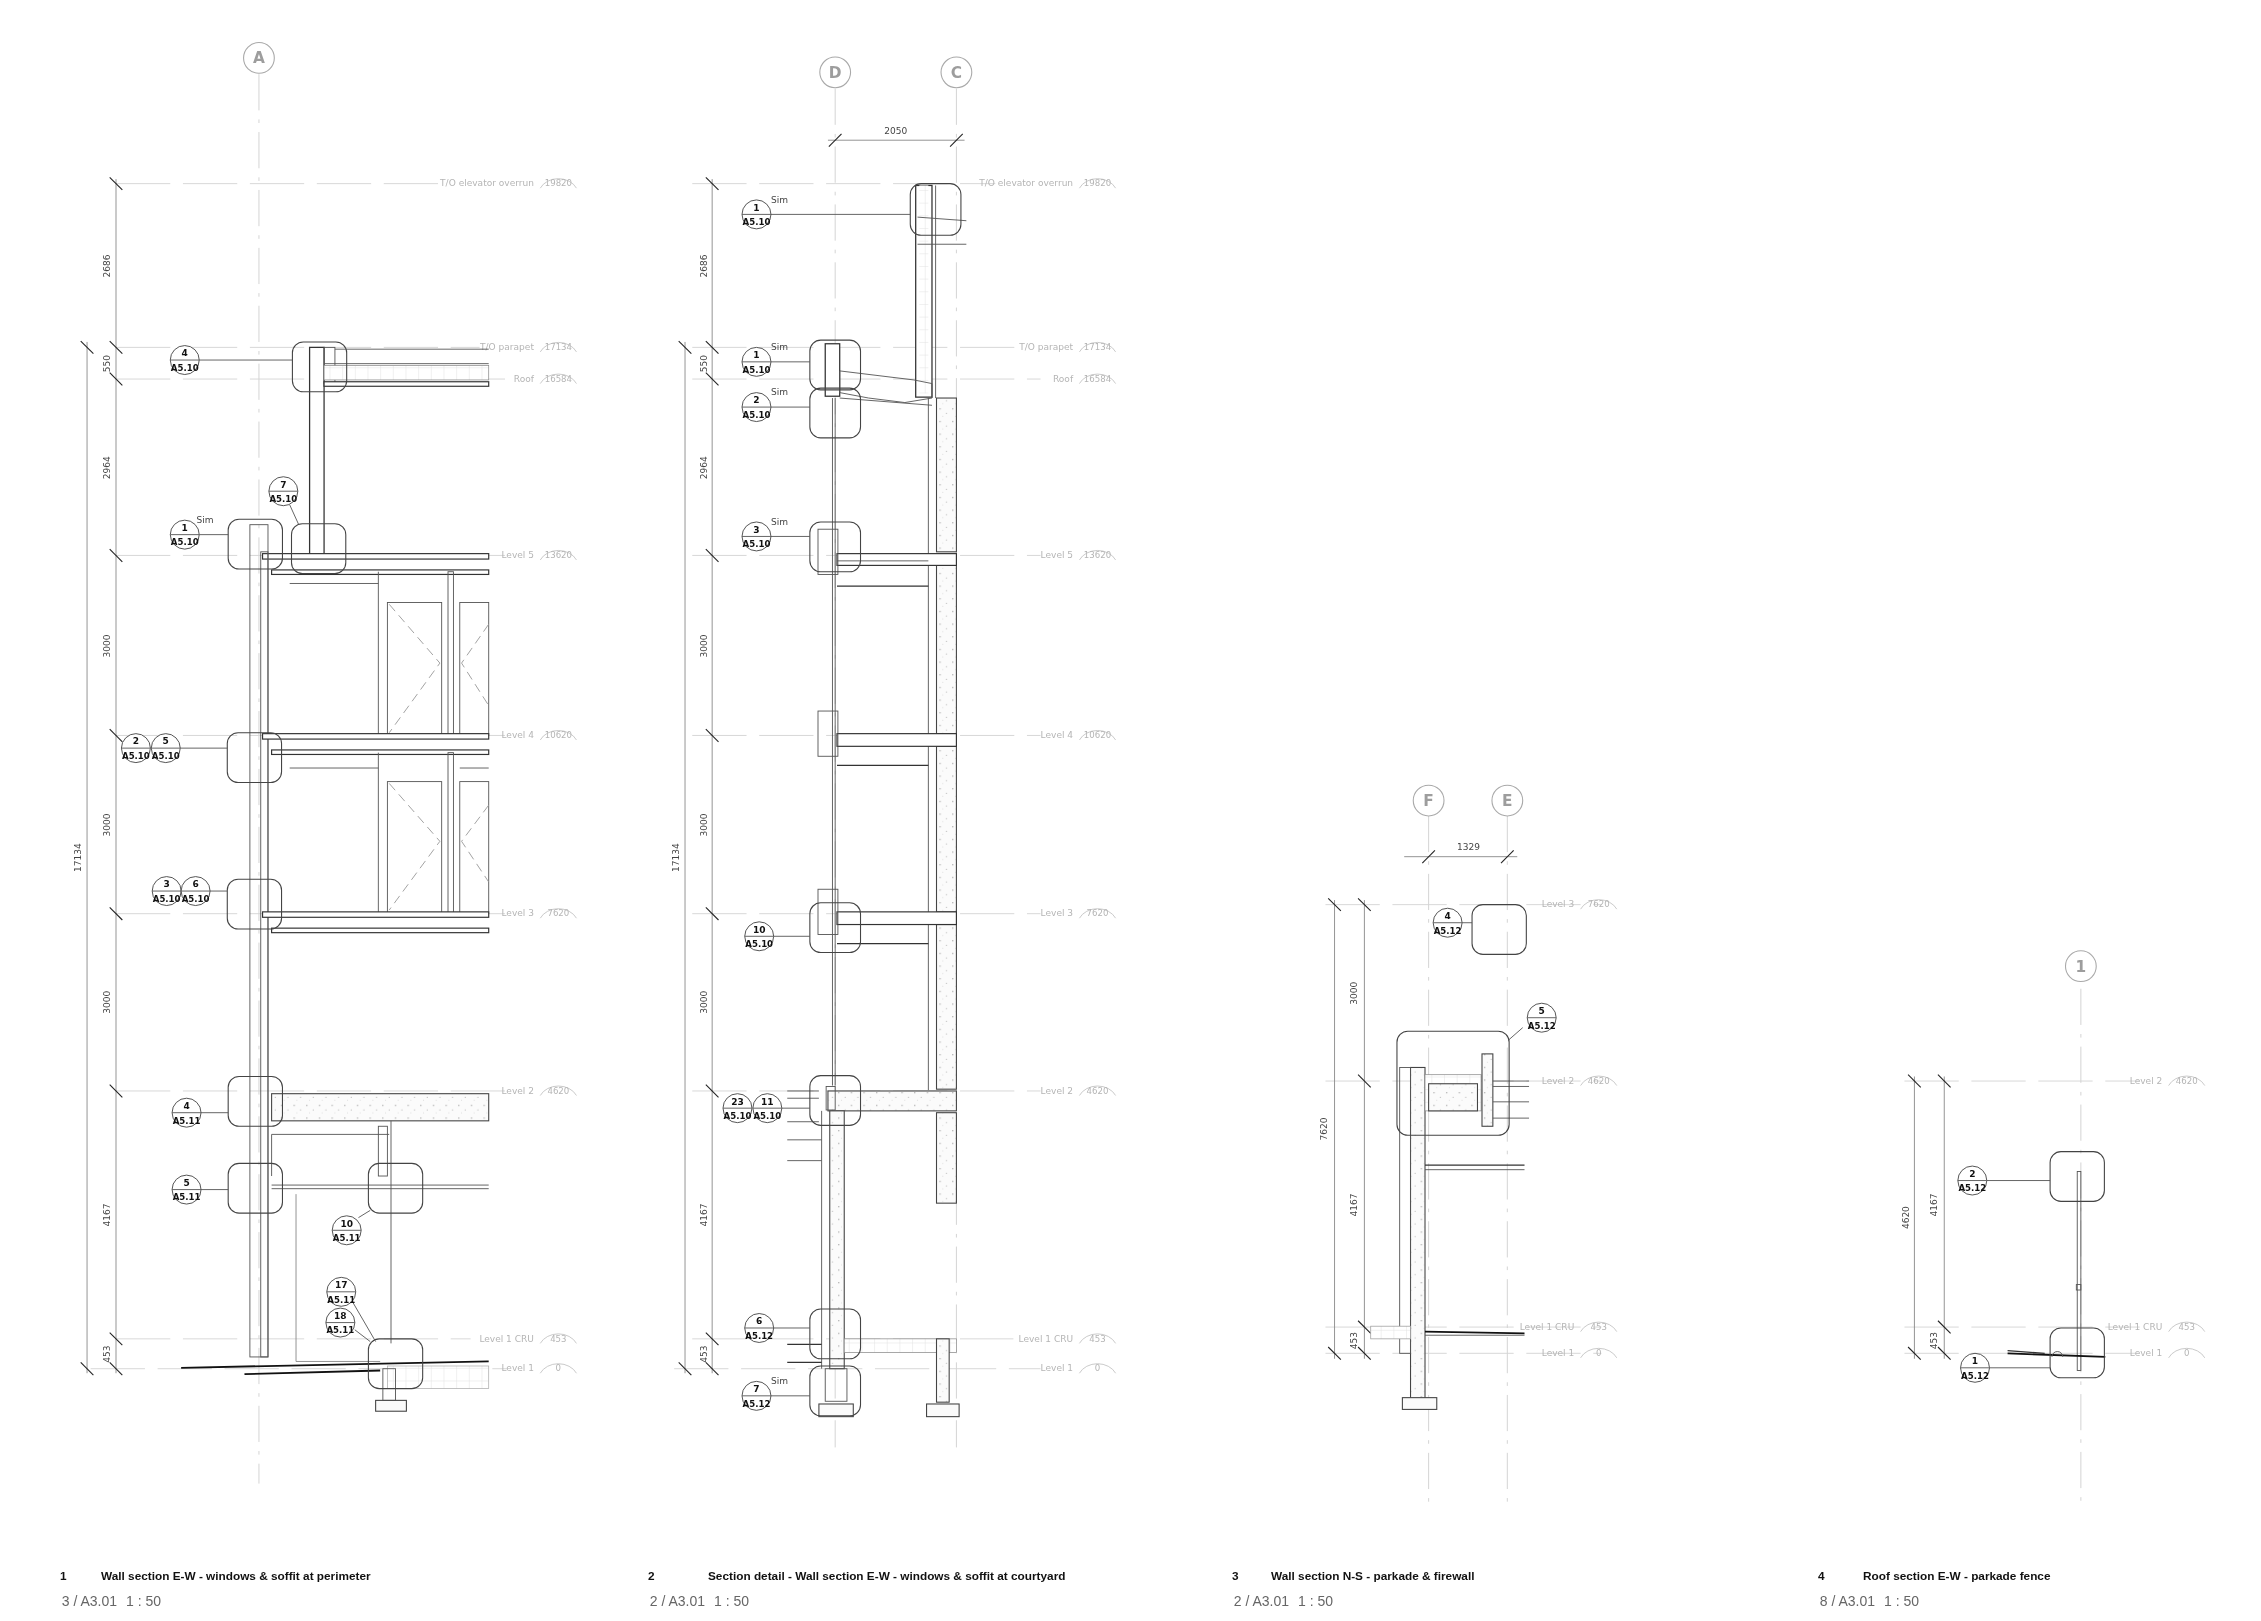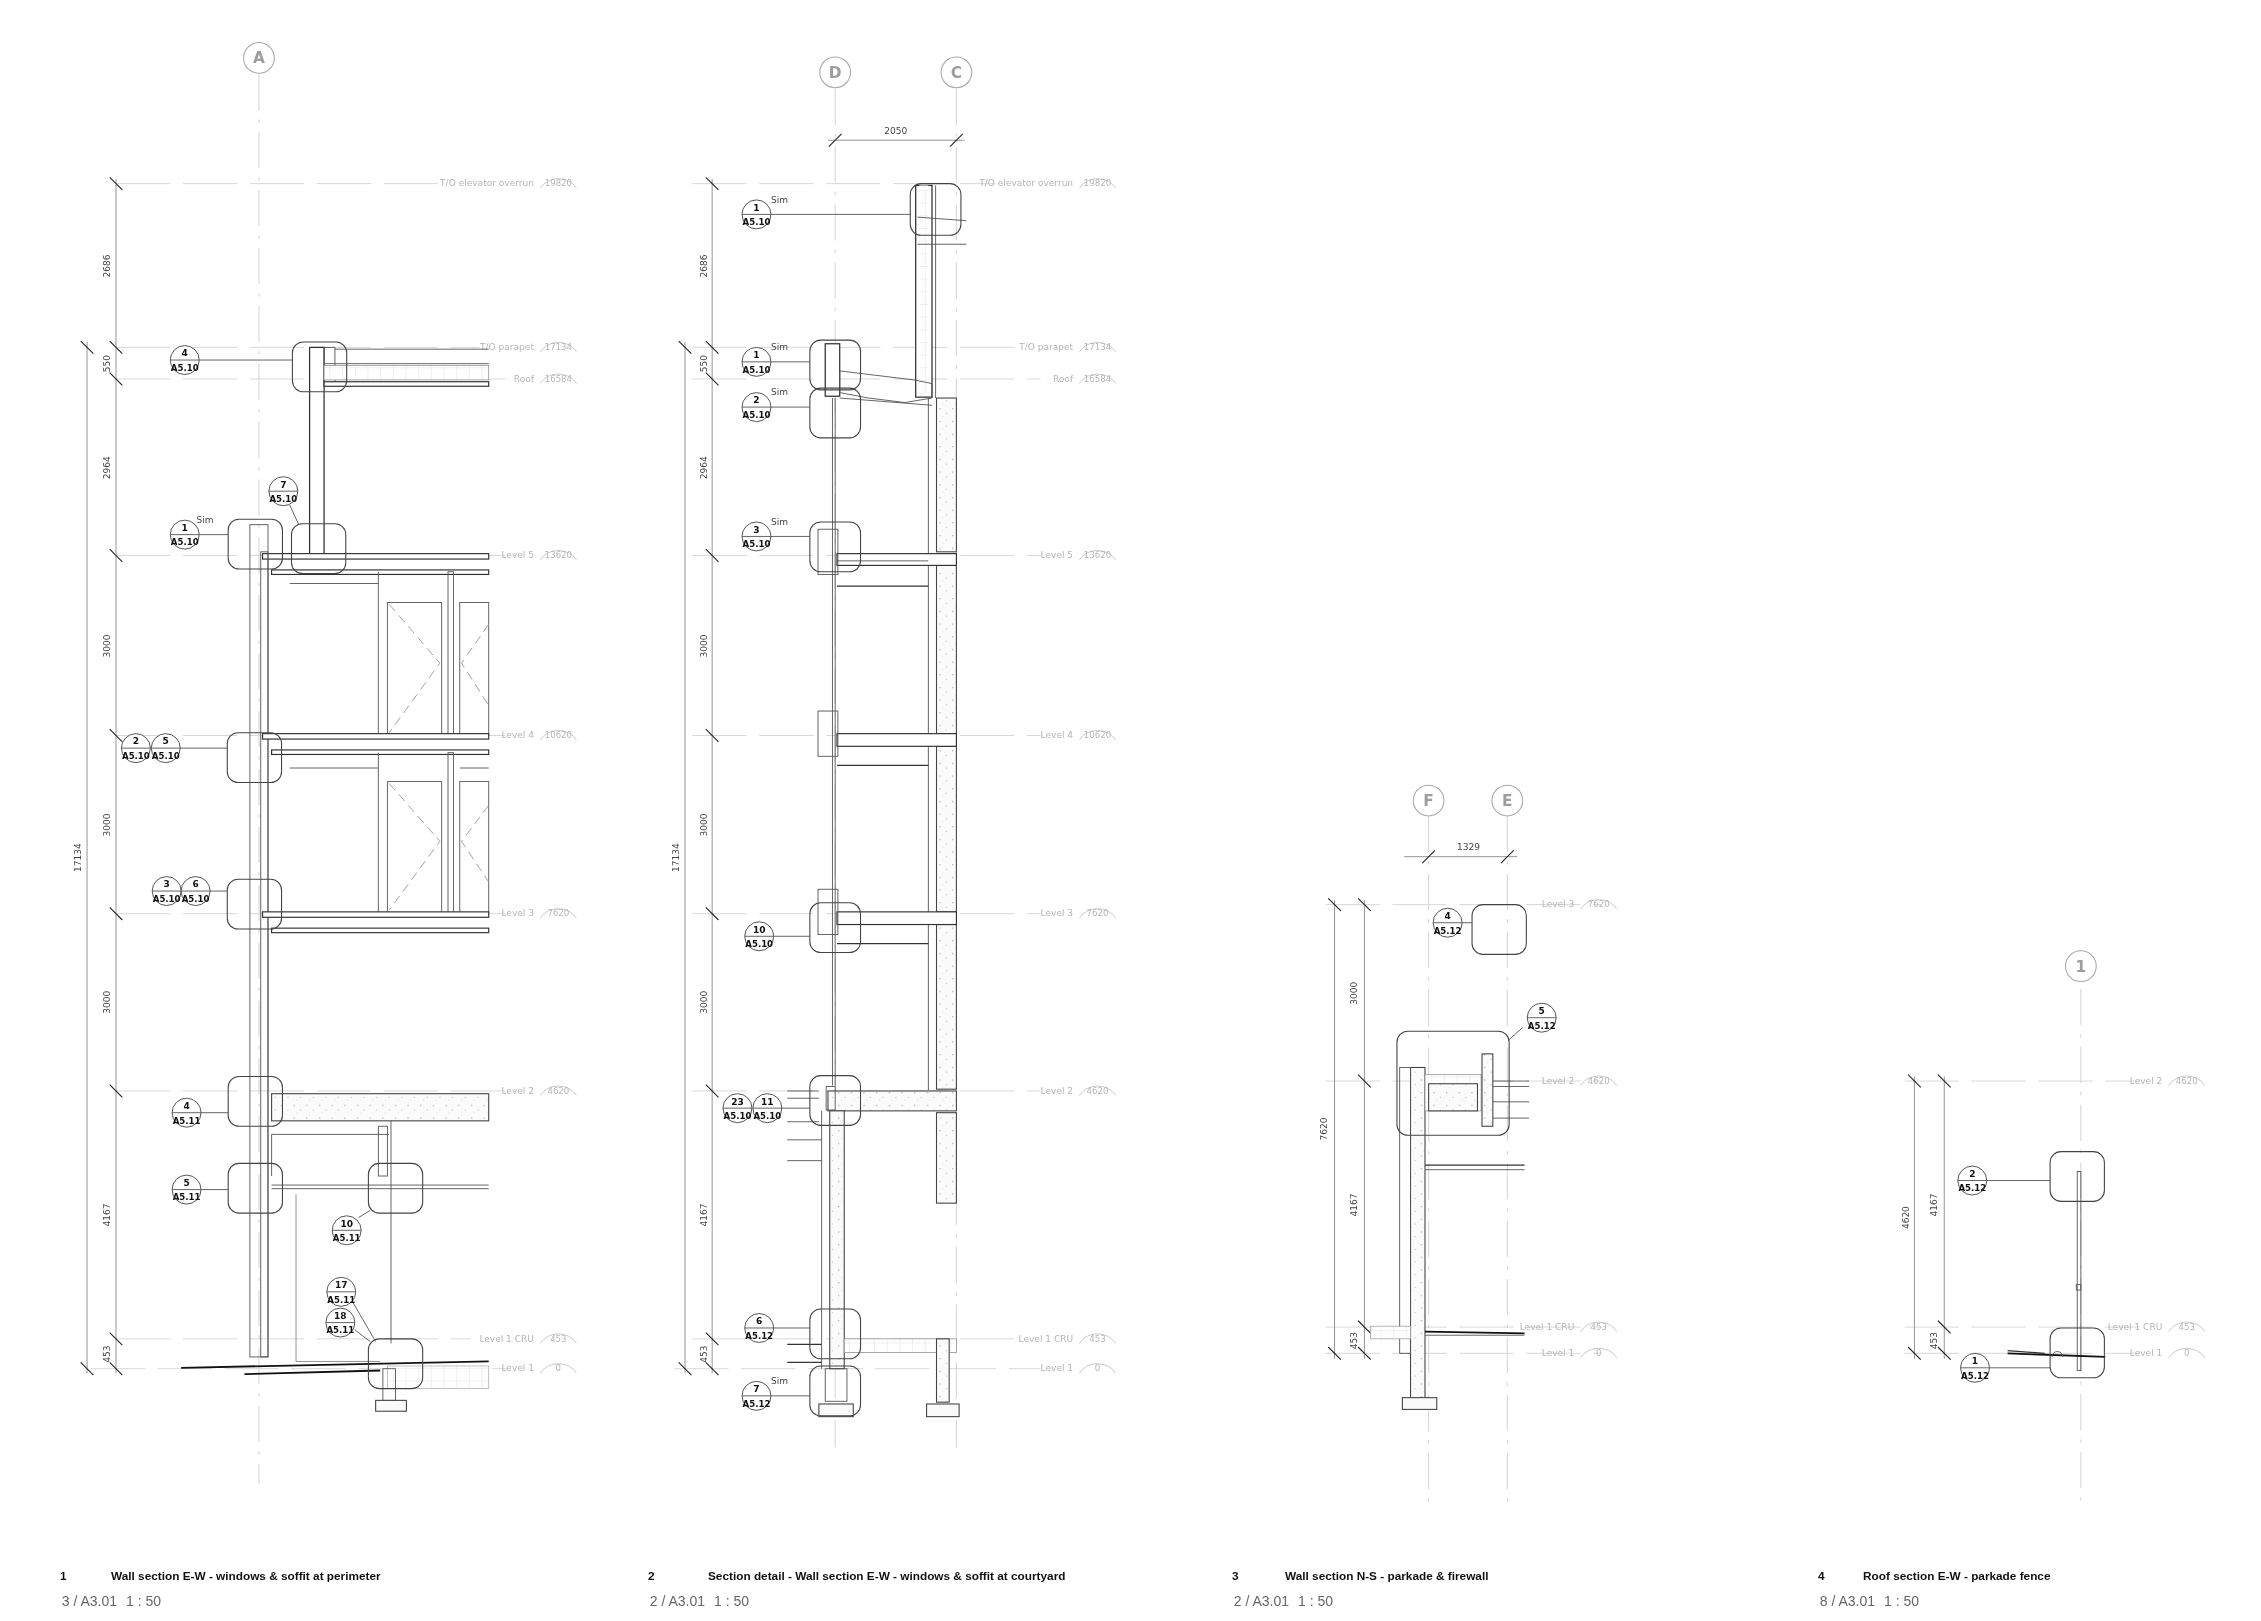--- a/index.html
+++ b/index.html
@@ -702,35 +702,35 @@
       <circle class="callout" cx="2183" cy="1512" r="16"></circle>
         <line class="leader" x1="2167" y1="1512" x2="2199" y2="1512"></line>
       <text class="callout-num" x="2183" y="1508">1</text>
       <text class="callout-ref" x="2183" y="1524">A5.12</text>
     </g>
   </g>
 </svg>
 
 <div class="title-block" style="left:60px; top:1569px;">
   <span class="title-num">1</span>
-  <span class="title-text" style="left:51px;">Wall section E-W - windows &amp; soffit at perimeter</span>
+  <span class="title-text" style="left:41px;">Wall section E-W - windows &amp; soffit at perimeter</span>
   <div class="title-sub">
     <span>3 / A3.01</span><span>1 : 50</span>
   </div>
 </div>
 <div class="title-block" style="left:648px; top:1569px;">
   <span class="title-num">2</span>
   <span class="title-text" style="left:60px;">Section detail - Wall section E-W - windows &amp; soffit at courtyard</span>
   <div class="title-sub">
     <span>2 / A3.01</span><span>1 : 50</span>
   </div>
 </div>
 <div class="title-block" style="left:1232px; top:1569px;">
   <span class="title-num">3</span>
-  <span class="title-text" style="left:53px;">Wall section N-S - parkade &amp; firewall</span>
+  <span class="title-text" style="left:39px;">Wall section N-S - parkade &amp; firewall</span>
   <div class="title-sub">
     <span>2 / A3.01</span><span>1 : 50</span>
   </div>
 </div>
 <div class="title-block" style="left:1818px; top:1569px;">
   <span class="title-num">4</span>
   <span class="title-text" style="left:45px;">Roof section E-W - parkade fence</span>
   <div class="title-sub">
     <span>8 / A3.01</span><span>1 : 50</span>
   </div>

